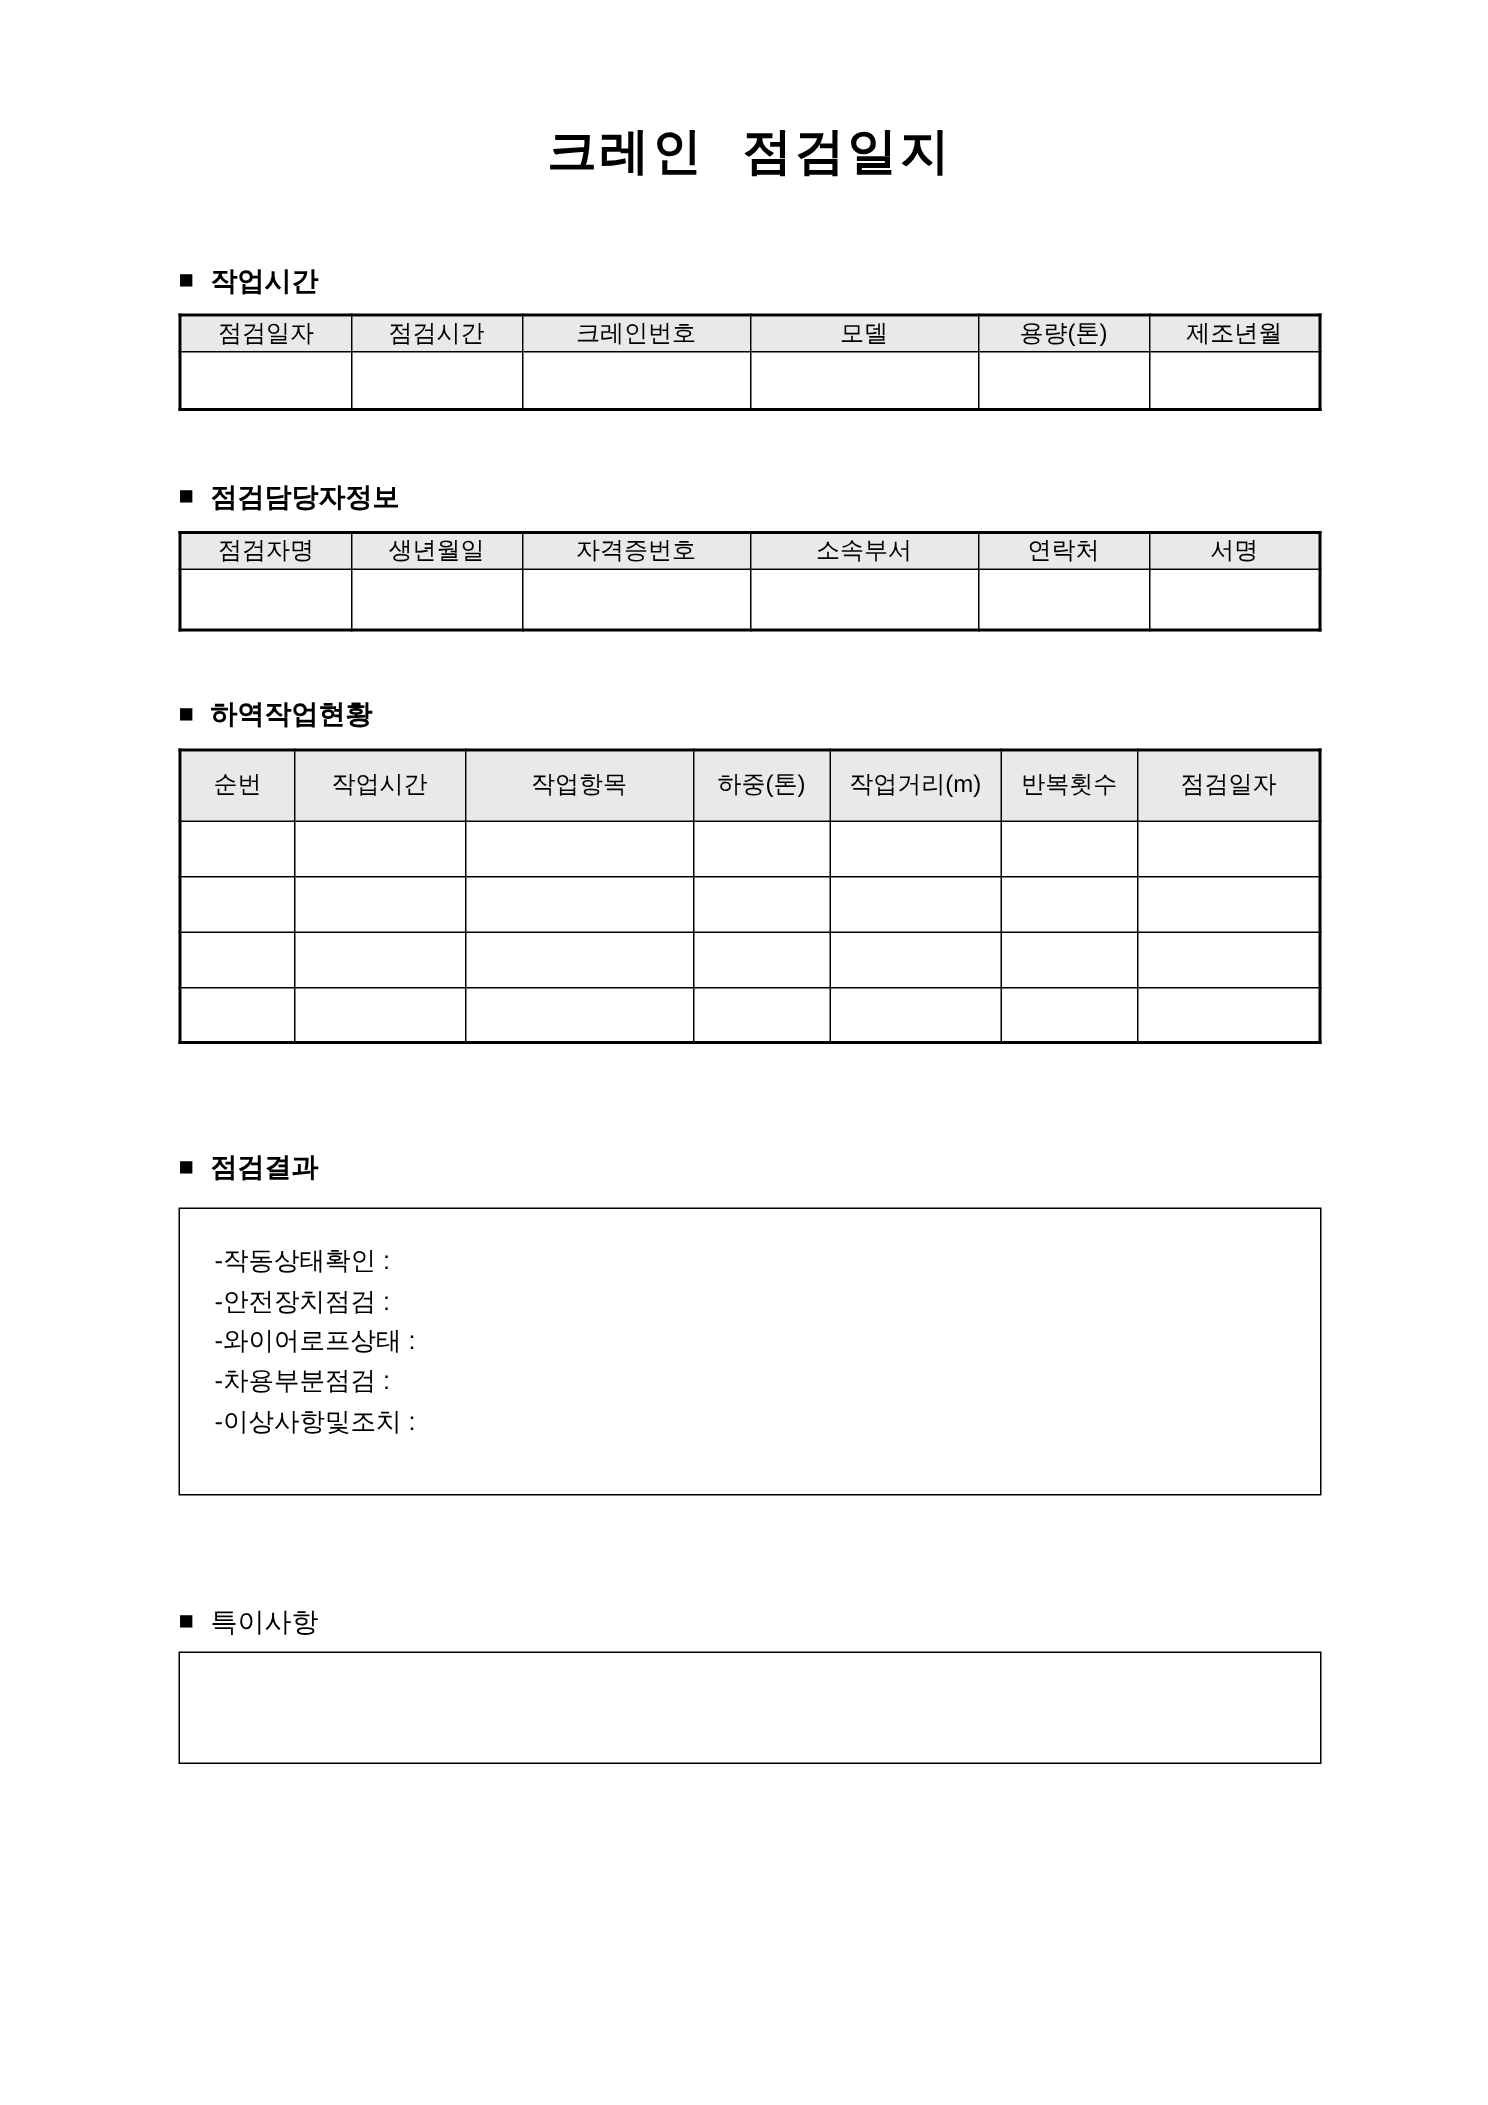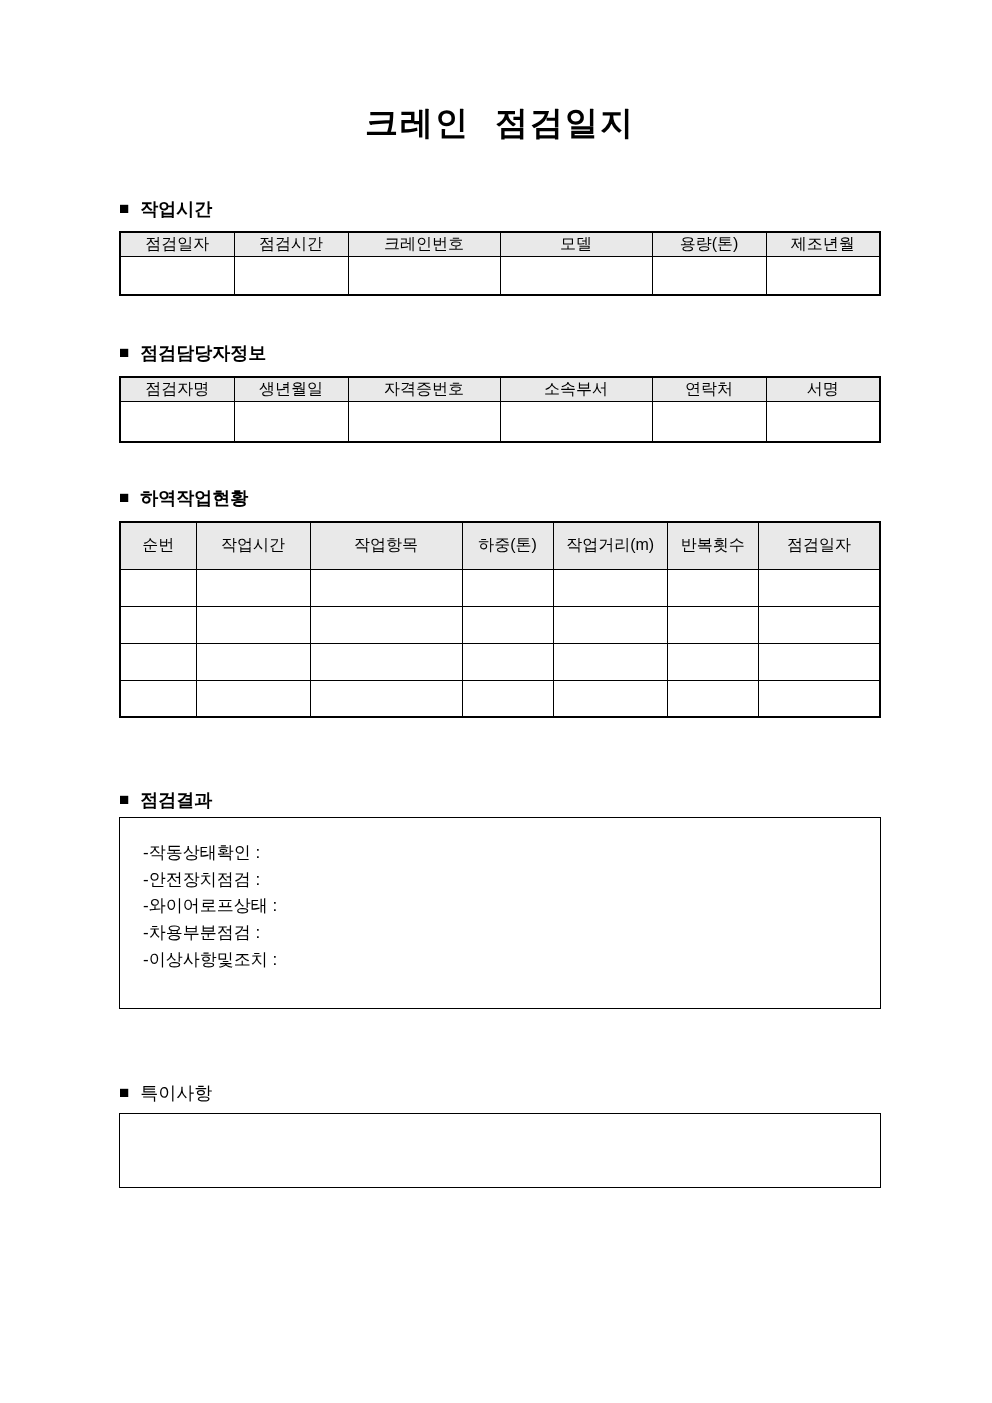--- a/index.html
+++ b/index.html
@@ -7,21 +7,21 @@
   body {
     width: 992px; height: 1403px;
     font-family: "Liberation Sans", "DejaVu Sans", sans-serif;
     color: #000000;
     overflow: hidden;
   }
   .page { position: relative; width: 992px; height: 1403px; background: #ffffff; }
   .content { width: 762px; margin-left: 119px; }
 
   .doc-title {
-    margin-top: 103px;
+    margin-top: 81px;
     text-align: center;
     font-size: 33px;
     font-weight: bold;
     line-height: 40px;
     letter-spacing: 2px;
     word-spacing: 14px;
   }
 
   .section-header {
     display: flex;
@@ -54,21 +54,21 @@
     overflow: hidden;
   }
   th { background: #e9e9e9; }
   .tbl-basic th, .tbl-inspector th { height: 24px; }
   .tbl-basic td { height: 39px; }
   .tbl-inspector td { height: 41px; }
   .tbl-work th { height: 47px; }
   .tbl-work td { height: 37px; }
 
   .result-box {
-    margin-top: 7px;
+    margin-top: 17px;
     width: 762px;
     height: 192px;
     border: 1.5px solid #000000;
     padding: 22px 12px 0 23px;
   }
   .result-line {
     font-size: 17px;
     line-height: 26.7px;
     white-space: pre;
   }

